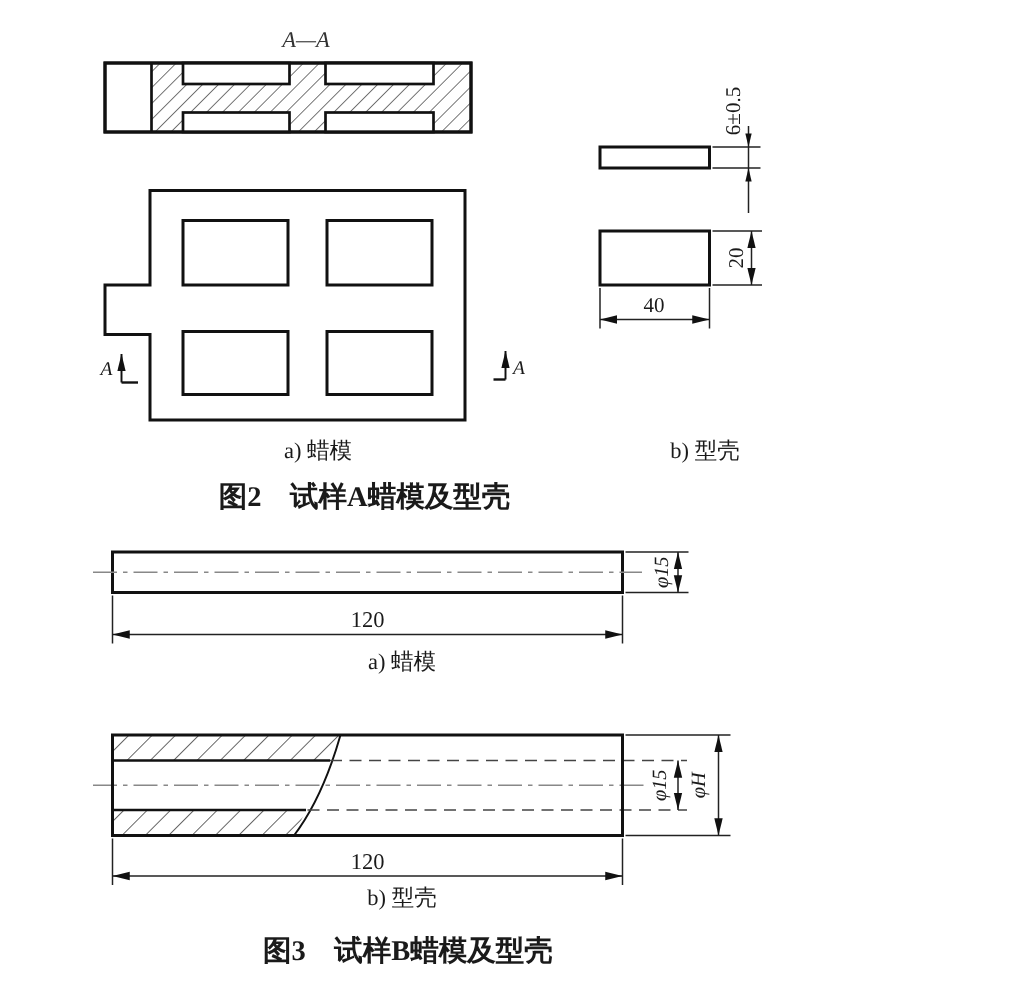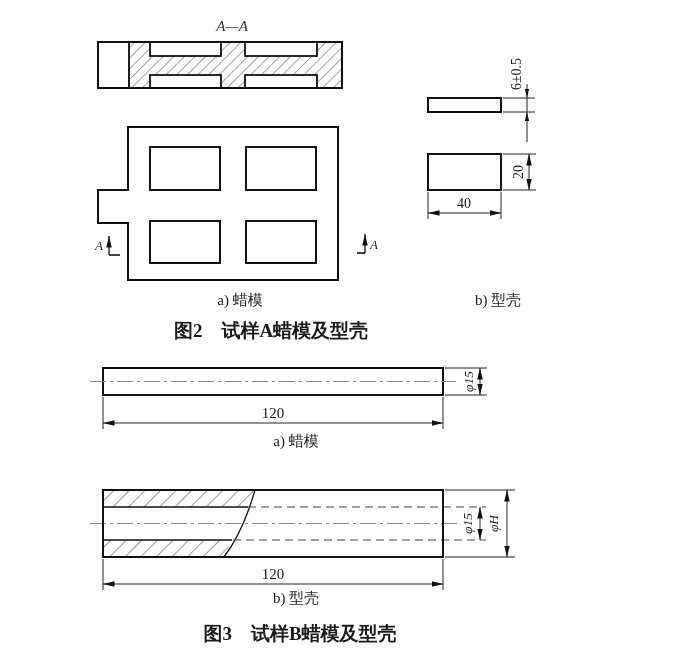--- a/index.html
+++ b/index.html
@@ -1,17 +1,17 @@
 <!DOCTYPE html>
 <html><head>
 <meta charset="utf-8">
 <style>
   html,body{margin:0;padding:0;background:#fff;}
   .page{position:relative;width:581px;height:656px;background:#ffffff;overflow:hidden;
-        font-family:"Liberation Serif","DejaVu Serif",serif;margin-left:28px;}
+        font-family:"Liberation Serif","DejaVu Serif",serif;}
   svg{display:block;}
   text{fill:#1a1a1a;}
   .dimtxt{font-size:14px;font-family:"Liberation Serif","DejaVu Serif",serif;}
   .rotated{font-size:14px;}
   .caption{font-size:15px;}
   .figtitle{font-size:19px;font-weight:700;}
   .seclabel{font-size:15px;font-style:italic;fill:#333;}
   .arrlabel{font-size:13px;font-style:italic;}
   .phitxt{font-size:13.5px;font-style:italic;}
 </style>

